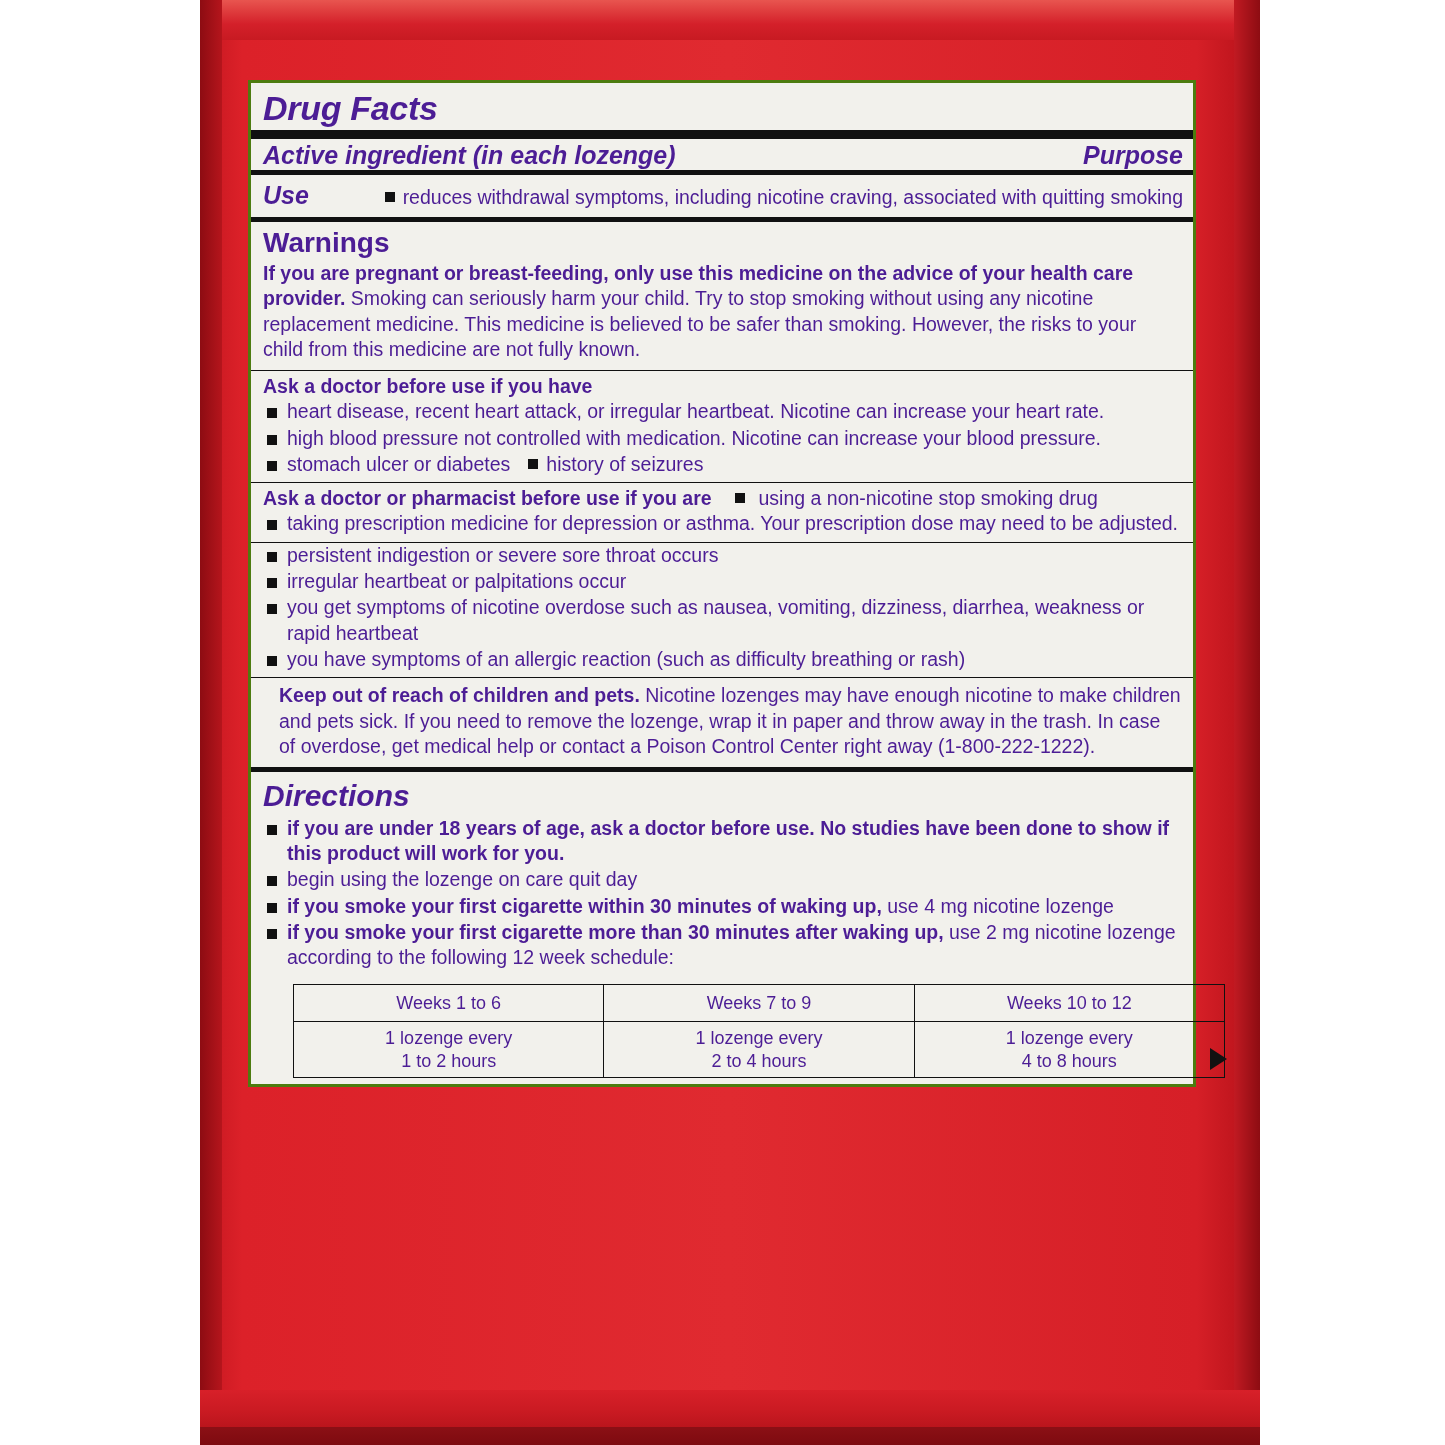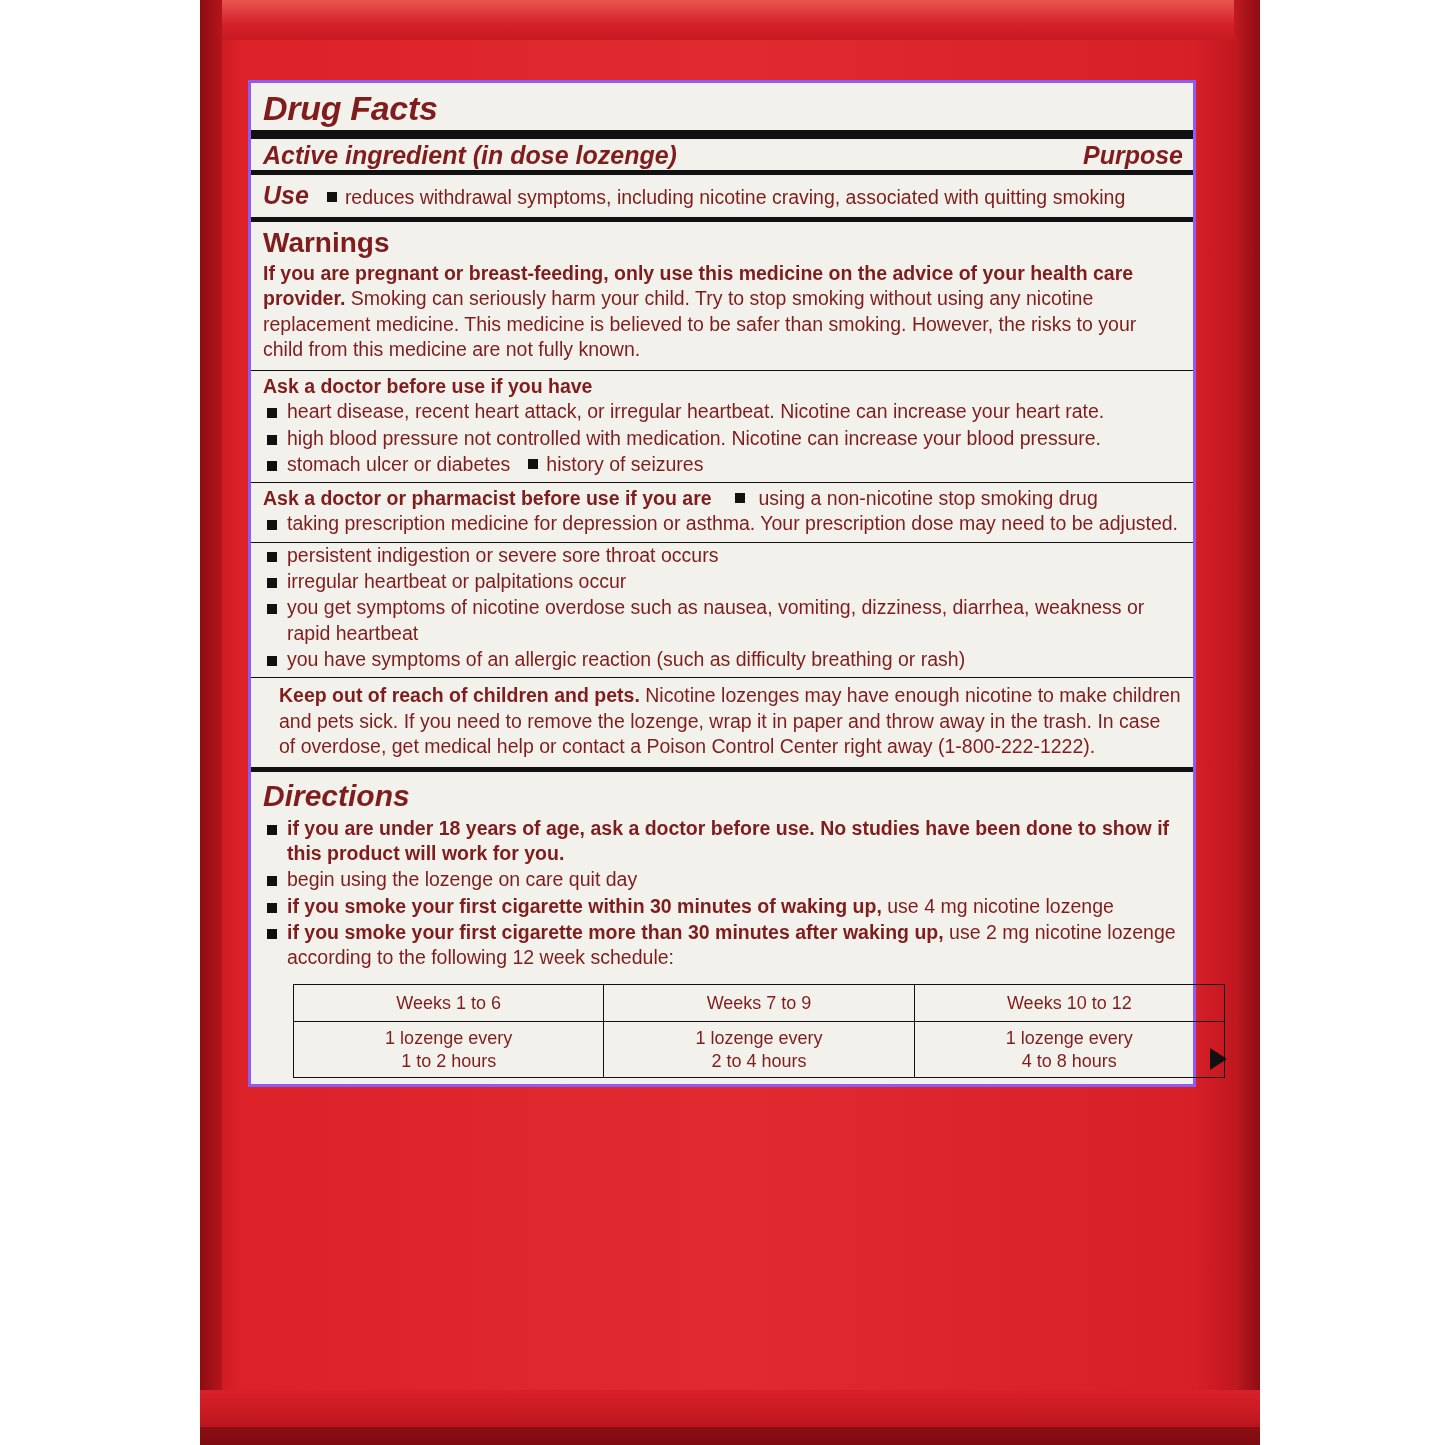--- a/index.html
+++ b/index.html
@@ -65,24 +65,24 @@
     background: rgba(0,0,0,0.25);
   }
 
   
   .panel {
     position: absolute;
     left: 248px;
     top: 80px;
     width: 948px;
     background: #f2f1ec;
-    border: 3px solid #8b5cf6;
+    border: 3px solid #4d7c0f;
     box-sizing: border-box;
     padding: 0;
-    color: #7f1d1d;
+    color: #4c1d95;
   }
   .rule-thick { border-bottom: 9px solid #111111; }
   .rule-med   { border-bottom: 5px solid #111111; }
   .rule-thin  { border-bottom: 1.5px solid #111111; }
 
   .title {
     font-size: 34px;
     font-weight: bold;
     font-style: italic;
     letter-spacing: -0.3px;
@@ -109,21 +109,21 @@
     font-size: 19.5px;
     padding: 1px 10px 4px 12px;
     white-space: nowrap;
     overflow: hidden;
   }
 
   .use-row {
     display: flex;
     align-items: baseline;
     padding: 6px 10px 7px 12px;
-    gap: 18px;
+    justify-content: space-between;
   }
   .use-label {
     font-size: 25px;
     font-weight: bold;
     font-style: italic;
   }
   .use-text { font-size: 19.5px; }
 
   .section-title {
     font-size: 28px;
@@ -235,21 +235,21 @@
 <div class="bottom-shadow"></div>
 
 <div class="panel">
  <div class="panel-inner">
 
   <div class="title">Drug Facts</div>
   <div class="rule-thick"></div>
 
   <div>
     <div class="hdr-row">
-      <span class="hdr-left">Active ingredient (in dose lozenge)</span>
+      <span class="hdr-left">Active ingredient (in each lozenge)</span>
       <span class="hdr-right">Purpose</span>
     </div>
   </div>
   <div class="rule-med"></div>
 
   <div class="use-row">
     <span class="use-label">Use</span>
     <span class="use-text"><span class="sq-first"></span><span>reduces withdrawal symptoms, including nicotine craving, associated with quitting smoking</span></span>
   </div>
   <div class="rule-med"></div>

